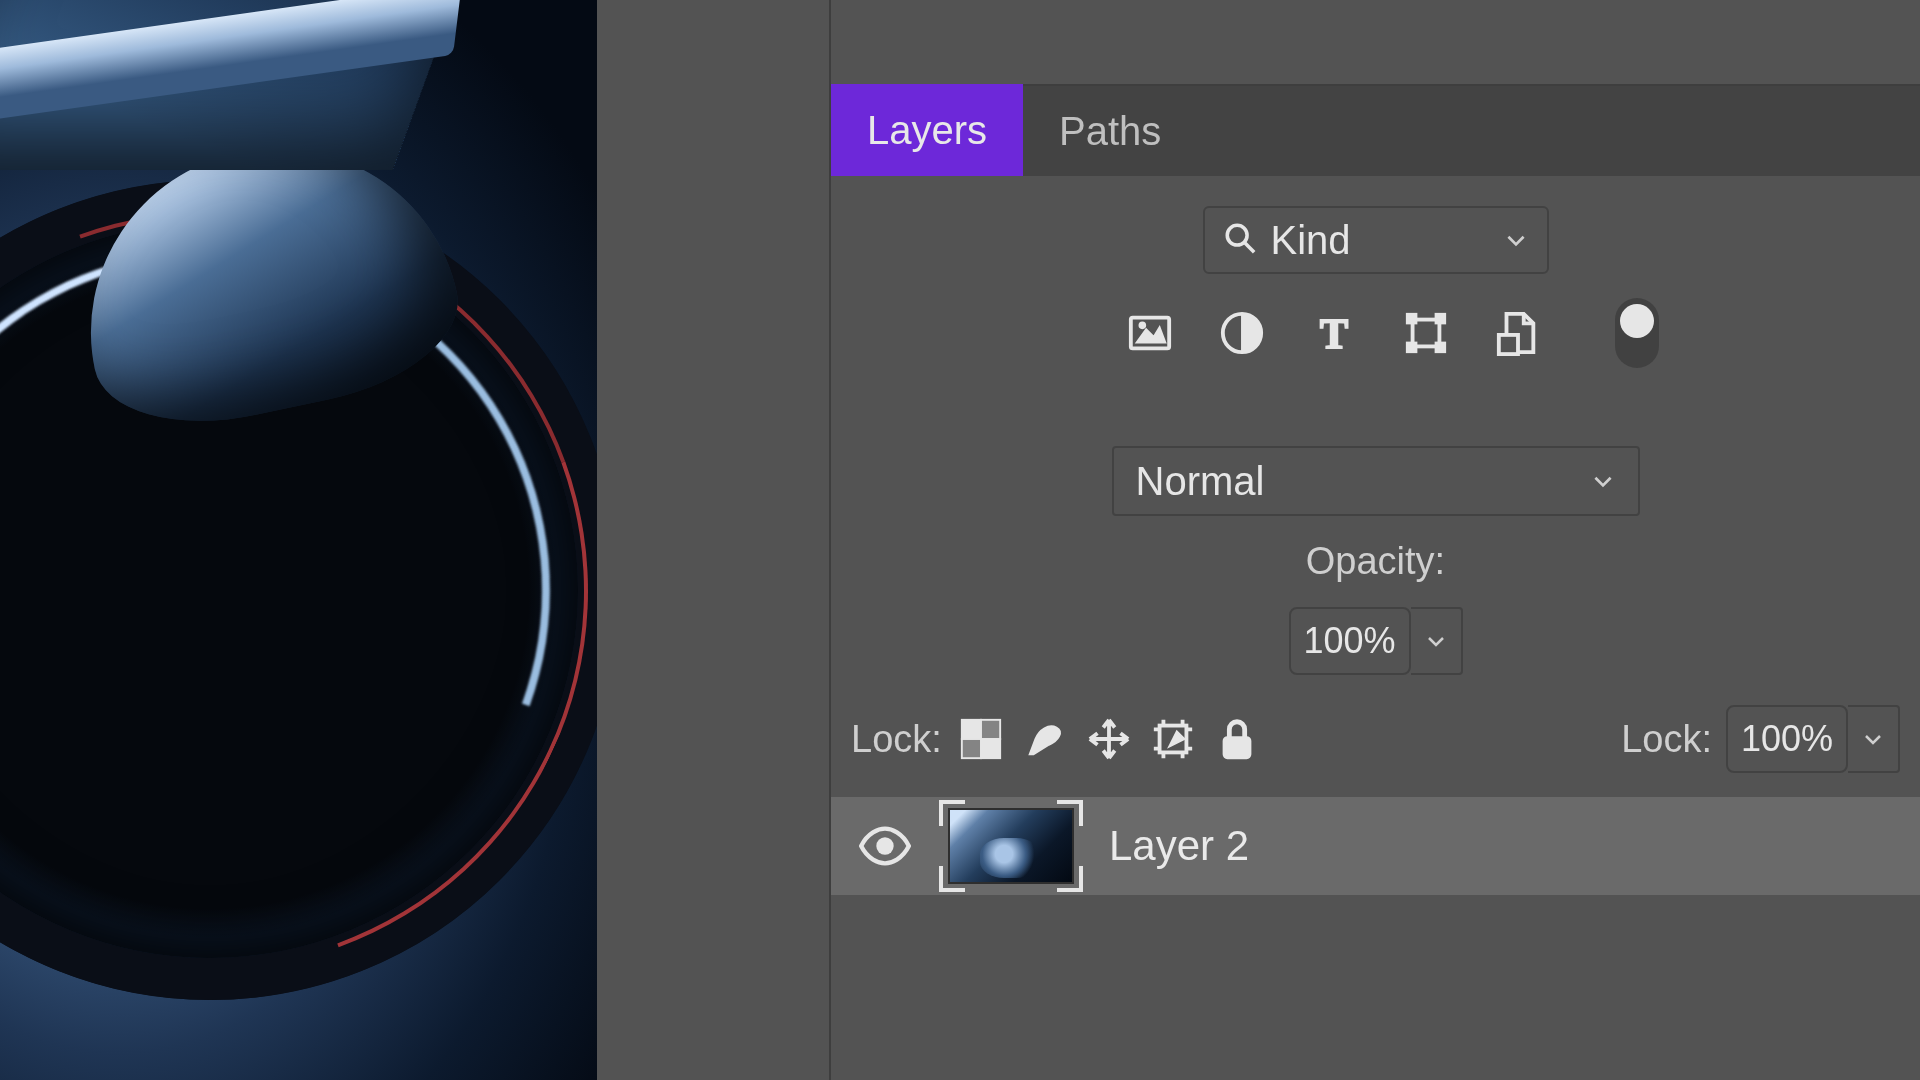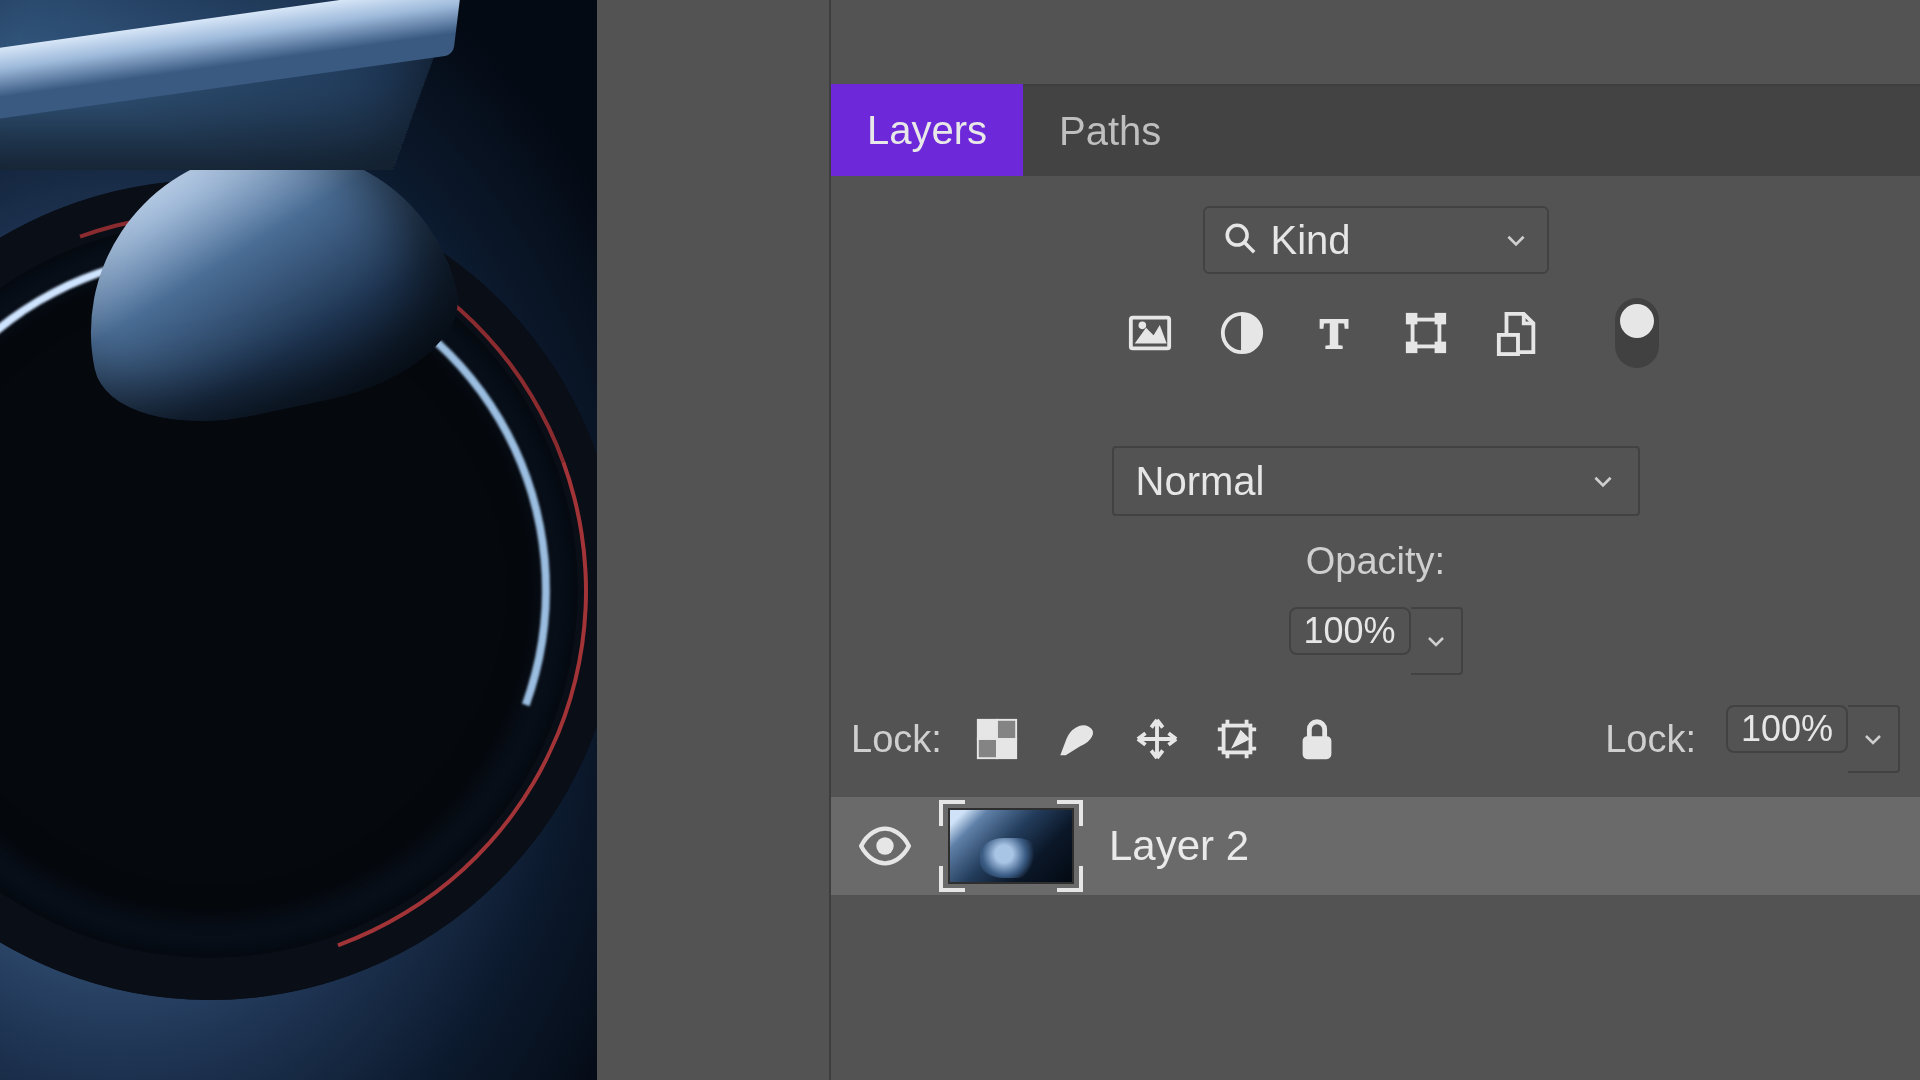--- a/index.html
+++ b/index.html
@@ -154,29 +154,29 @@
     border:2px solid #424242; border-radius:4px;
     height:70px; width:528px;
     padding:0 22px;
     margin-top:48px;
   }
   .blend-select .sel-text{ font-size:40px; color:#e6e6e6; flex:1;}
   .lbl{ font-size:38px; color:#cfcfcf;}
   .valbox{
     display:flex; align-items:center; justify-content:center;
     border:2px solid #424242; border-radius:8px;
-    height:48px; width:122px; font-size:36px; color:#e6e6e6;
+    height:68px; width:122px; font-size:36px; color:#e6e6e6;
   }
   .dd-btn{
     display:flex; align-items:center; justify-content:center;
     border:2px solid #424242; border-left:none; border-radius:0 4px 4px 0;
     height:68px; width:52px;
   }
 
-  .lock-row{ display:flex; align-items:center; gap:30px; margin-bottom:24px;}
+  .lock-row{ display:flex; align-items:center; gap:14px; margin-bottom:24px;}
   .lock-row .ficon{ width:50px; height:50px;}
 
   .layers-list{}
   .layer-item{
     display:flex; align-items:center; gap:26px;
     background:#6a6a6a;
     height:98px;
     padding-left:14px;
     margin-left:-20px; margin-right:-20px;
   }

